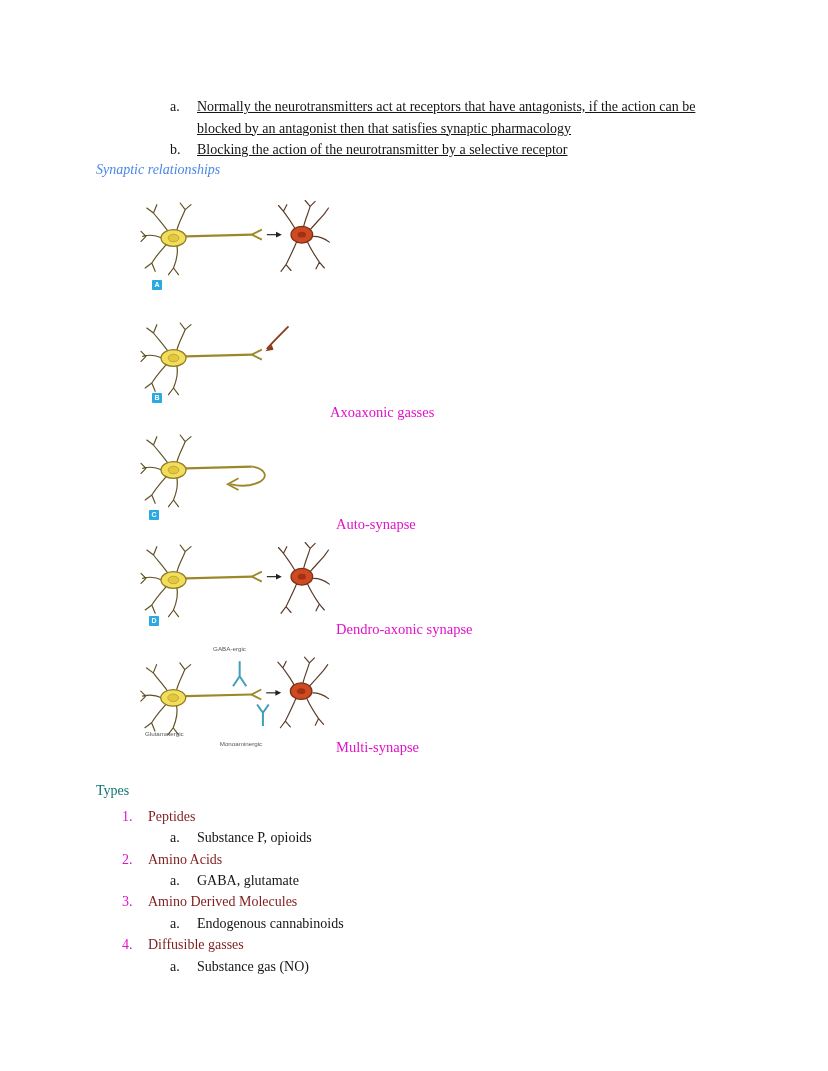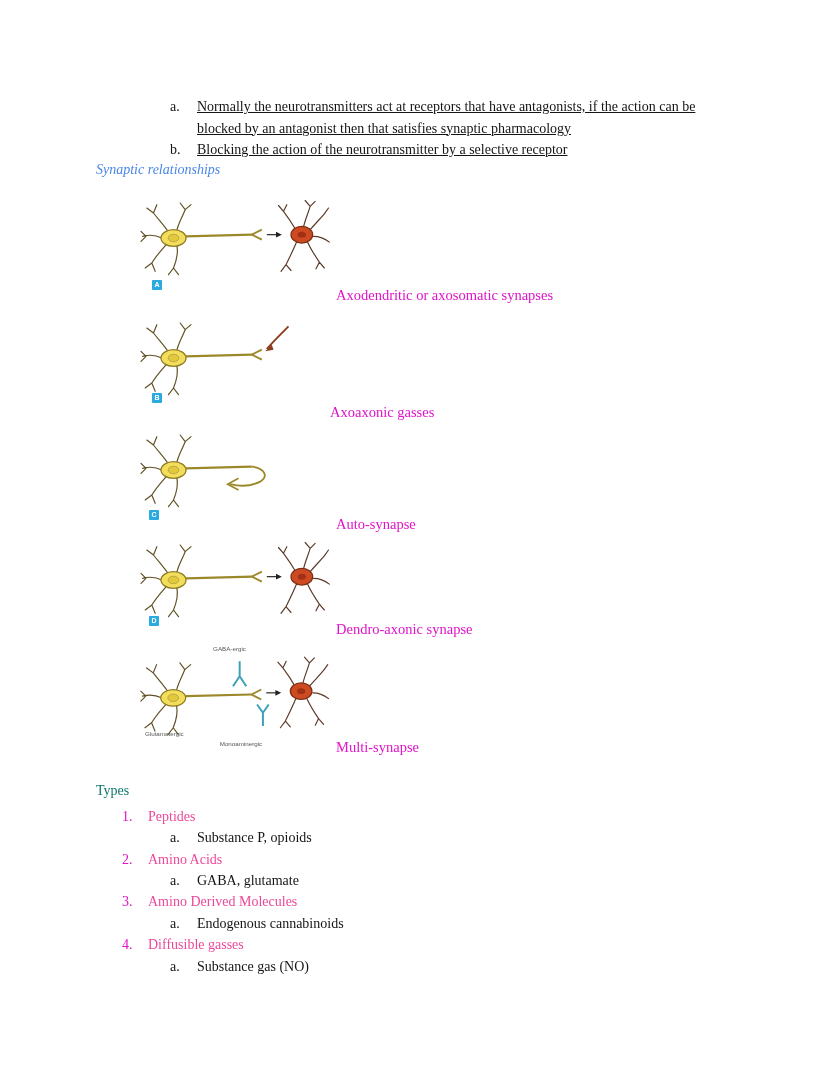--- a/index.html
+++ b/index.html
@@ -28,21 +28,21 @@
     font:bold 7px/10px "Liberation Sans",sans-serif;text-align:center;
     border-radius:1px;
   }
   
   .fig-svg{display:block;}
   .fig-svg text{font-family:"Liberation Sans",sans-serif;fill:#555555;}
   
   .types-heading{left:96px;top:783px;color:#0f766e;}
   .trow{display:flex;line-height:21px;}
   .trow .num{width:26px;flex:none;color:#e013c8;}
-  .trow .lbl{color:#ec4899;}
+  .trow .lbl{color:#7f1d1d;}
   .srow{display:flex;line-height:21px;}
   .srow .marker{width:27px;flex:none;}
 </style>
 </head>
 <body>
 
 <div class="page">
 
   <svg width="0" height="0" style="position:absolute" aria-hidden="true">
     <defs>
@@ -93,21 +93,20 @@
 
   <div class="abs heading">Synaptic relationships</div>
 
   <svg class="abs fig-svg" style="left:138px;top:198px" viewBox="0 0 234 96" width="196" height="80">
     <use href="#yn"></use>
     <use href="#fork"></use>
     <use href="#barrow" x="154" y="44"></use>
     <use href="#rn"></use>
   </svg>
   <div class="abs badge" style="left:152px;top:280px">A</div>
-  <div class="abs fig-caption" style="left:336px;top:287px">Axodendritic or axosomatic synapses</div>
 
   <svg class="abs fig-svg" style="left:138px;top:318px" viewBox="0 0 234 96" width="196" height="80">
     <use href="#yn"></use>
     <use href="#fork"></use>
     <path d="M180,10 C170,20 162,28 154,37" stroke="#8a3c1c" stroke-width="2.2" fill="none"></path>
     <polygon points="152,40 160,32 162,38" fill="#8a3c1c"></polygon>
   </svg>
   <div class="abs badge" style="left:152px;top:393px">B</div>
   <div class="abs fig-caption" style="left:330px;top:404px">Axoaxonic gasses</div>
 

